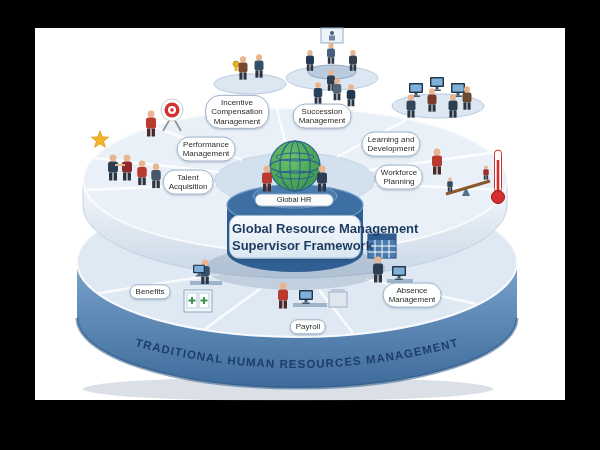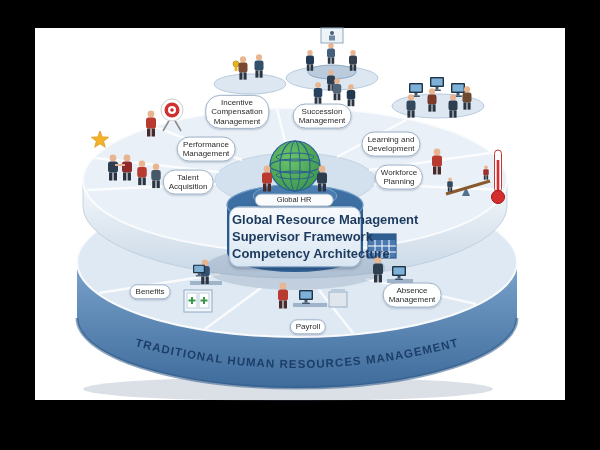--- a/index.html
+++ b/index.html
@@ -223,21 +223,20 @@
 
   <path id="bannerPath" d="M 128,344 Q 297,392 466,344" fill="none"></path>
   <text class="banner-text">
     <textPath href="#bannerPath" startOffset="50%" text-anchor="middle">TRADITIONAL HUMAN RESOURCES MANAGEMENT</textPath>
   </text>
 </svg>
 
 <div class="pedestal-panel">
   <div>Global Resource Management</div>
   <div>Supervisor Framework</div>
-  <div>Competency Architecture</div>
 </div>
 
 <div class="chip" style="left:237px;top:112px">Incentive
 Compensation
 Management</div>
 <div class="chip" style="left:322px;top:116px">Succession
 Management</div>
 <div class="chip" style="left:206px;top:149px">Performance
 Management</div>
 <div class="chip" style="left:391px;top:144px">Learning and

